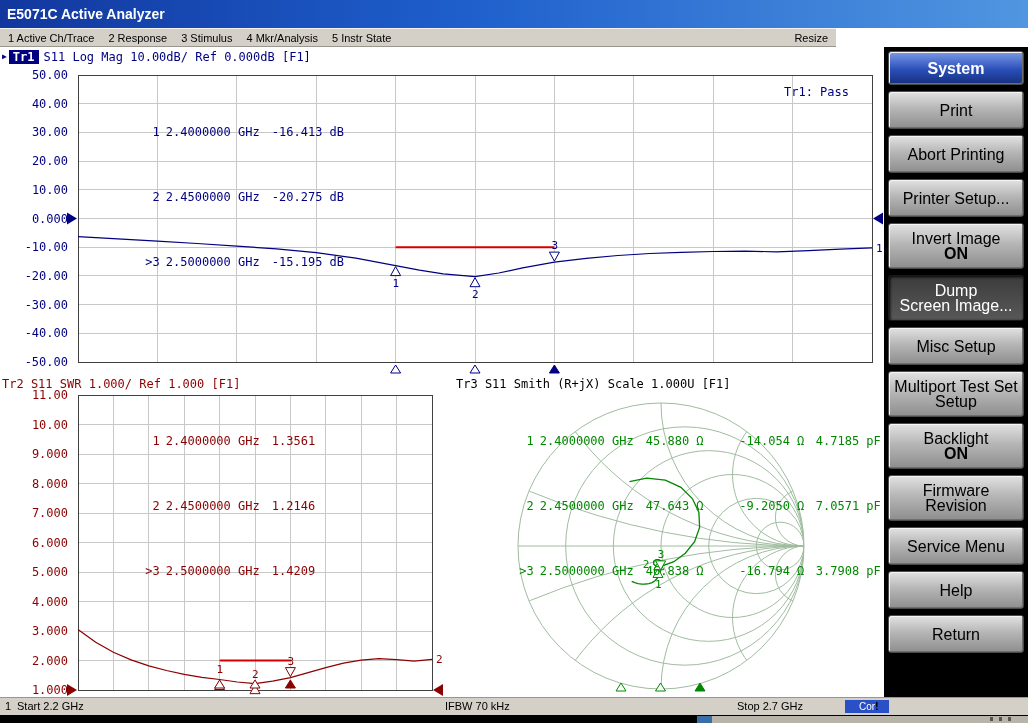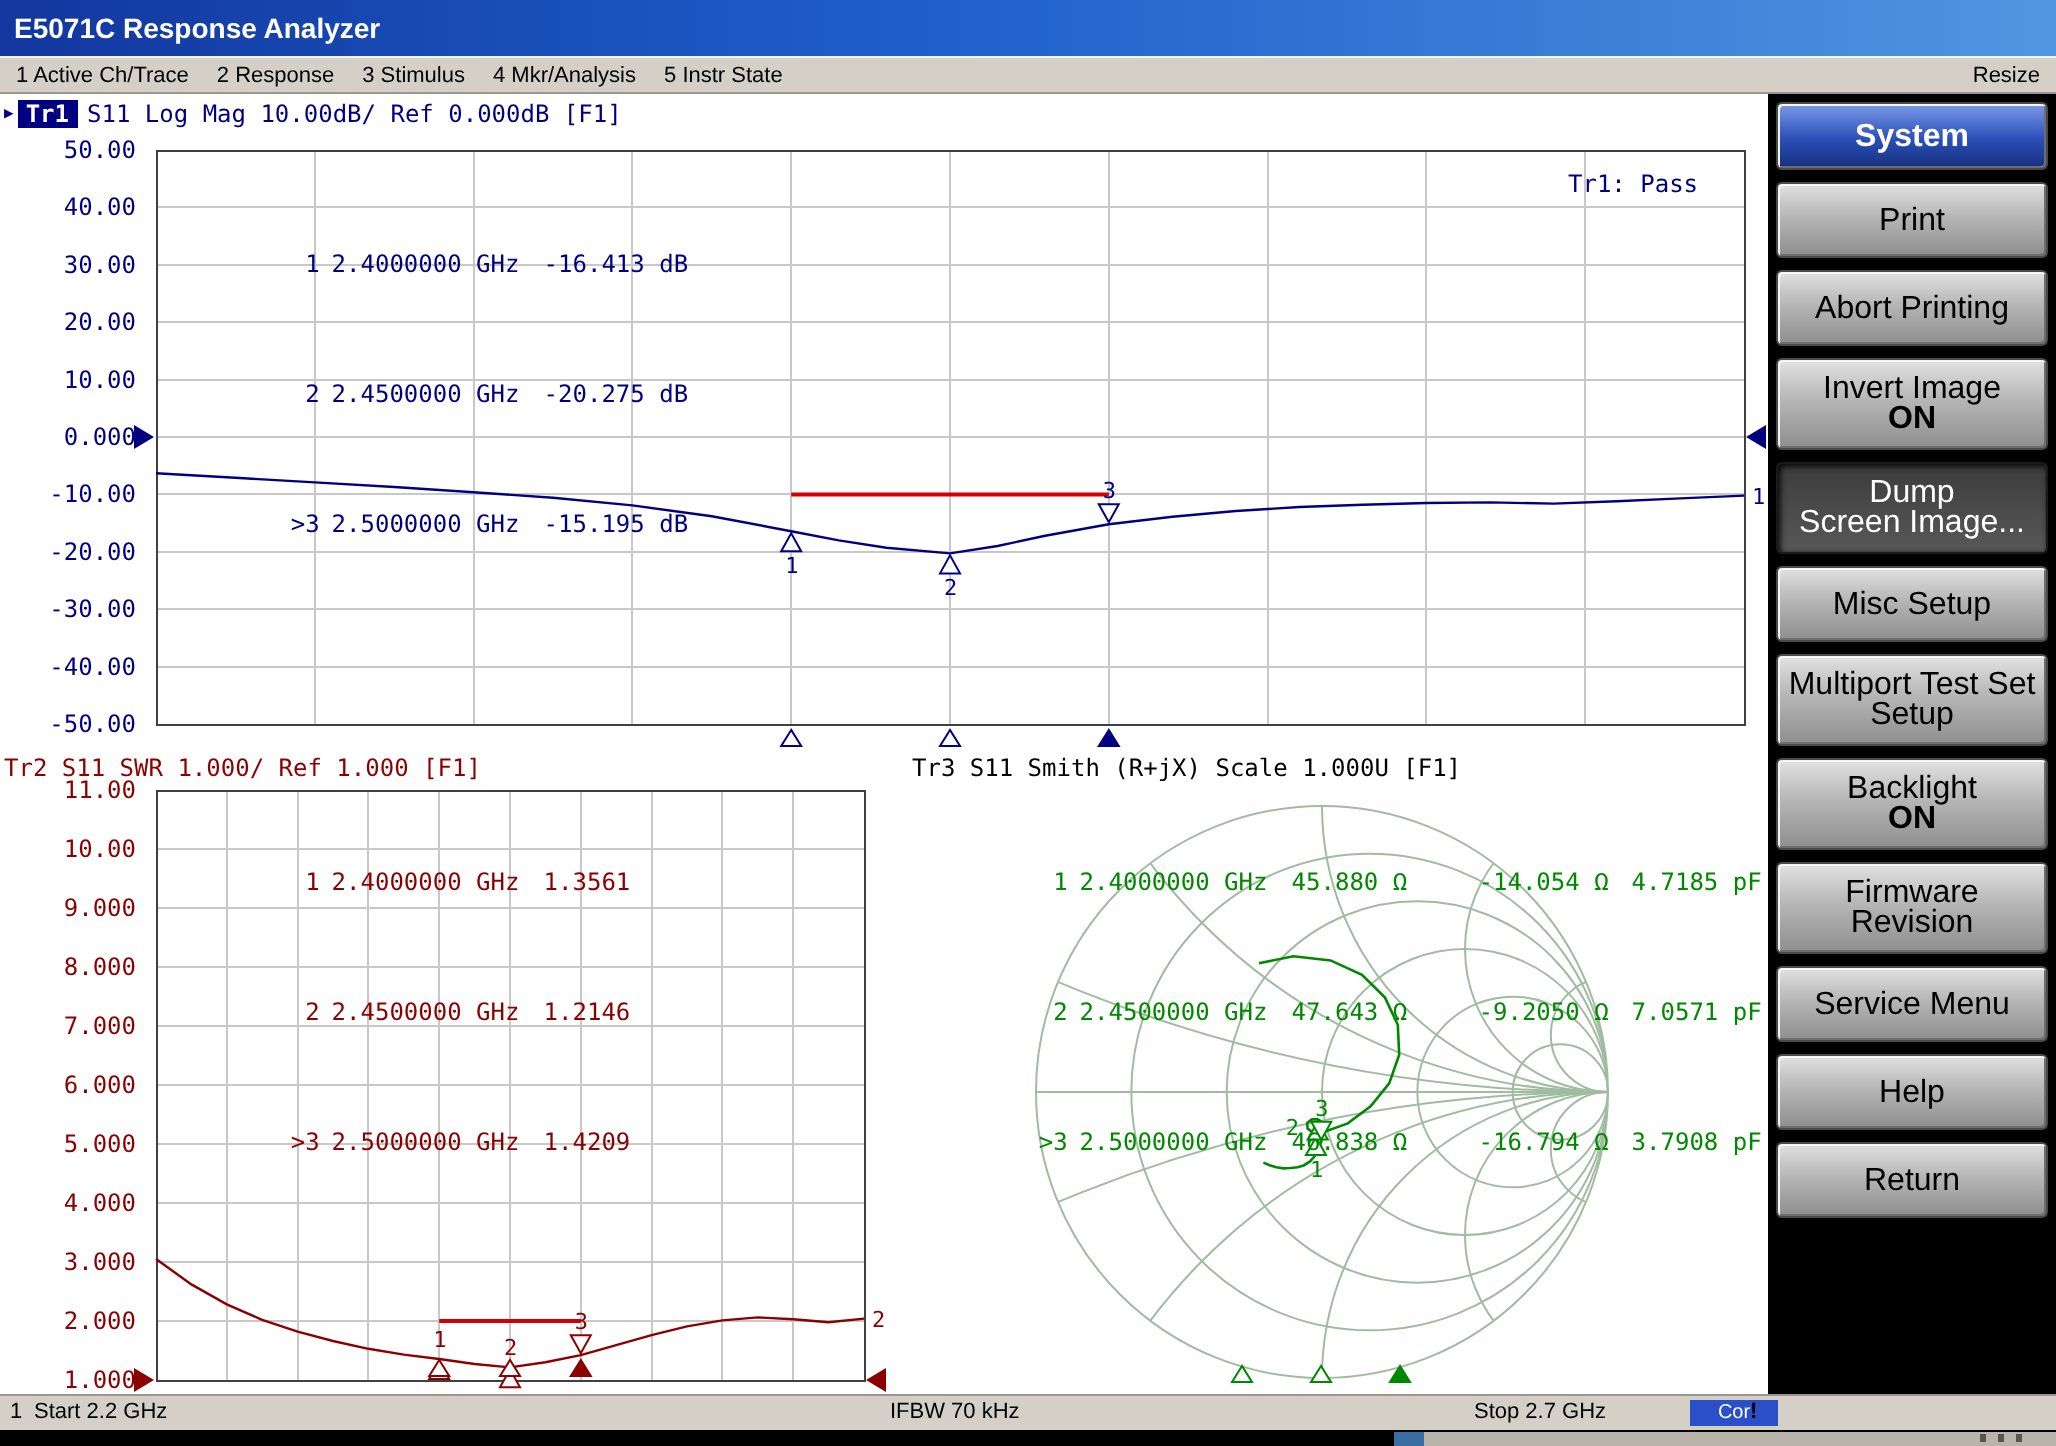--- a/index.html
+++ b/index.html
@@ -3,21 +3,21 @@
 <meta charset="utf-8">
 <style>
   html,body{margin:0;padding:0;background:#222;}
   .app{position:relative;width:1028px;height:723px;background:#fff;overflow:hidden;
        font-family:"Liberation Sans",sans-serif;}
   
   .titlebar{position:absolute;left:0;top:0;width:1028px;height:28px;box-sizing:border-box;
     background:linear-gradient(90deg,#12379e 0%,#1e5fcc 45%,#5096e0 100%);
     color:#fff;font-weight:bold;font-size:14px;line-height:28px;padding-left:7px;}
   
-  .menubar{position:absolute;left:0;top:28px;width:1028px;height:19px;box-sizing:border-box;
+  .menubar{position:absolute;left:0;top:28px;width:836px;height:19px;box-sizing:border-box;
     background:#d4d0c8;border-top:1px solid #f4f2ee;border-bottom:1px solid #9a968e;
     font-size:11px;color:#000;display:flex;align-items:center;gap:14px;padding:0 8px;}
   .menubar .spacer{flex:1;}
   .menu-item{cursor:default;}
   
   .main{position:absolute;left:0;top:47px;width:884px;height:650px;background:#fff;}
   .main svg{position:absolute;}
   #svg-tr1{left:0;top:0;}
   #svg-tr2{left:0;top:333px;}
   #svg-tr3{left:440px;top:333px;}
@@ -71,21 +71,21 @@
   .bs-blue{position:absolute;left:697px;top:1px;width:15px;height:7px;background:#3a6ea5;}
   .bs-gray{position:absolute;left:712px;top:1px;width:316px;height:7px;background:#b8b4aa;}
   .bs-tick{position:absolute;top:2px;width:3px;height:4px;background:#555;}
 </style>
 </head>
 <body>
 
 <div class="app">
 
   <div class="titlebar">
-    <span>E5071C Response Analyzer</span>
+    <span>E5071C Active Analyzer</span>
   </div>
 
   <div class="menubar">
     <span class="menu-item">1 Active Ch/Trace</span>
     <span class="menu-item">2 Response</span>
     <span class="menu-item">3 Stimulus</span>
     <span class="menu-item">4 Mkr/Analysis</span>
     <span class="menu-item">5 Instr State</span>
     <span class="spacer"></span>
     <span class="menu-item">Resize</span>
@@ -277,20 +277,23 @@
   <div class="softkeys">
     <div class="skbtn title">
         <span class="lbl">System</span>
       </div>
     <div class="skbtn h1">
         <span class="lbl">Print</span>
       </div>
     <div class="skbtn h1">
         <span class="lbl">Abort Printing</span>
       </div>
+    <div class="skbtn h1">
+        <span class="lbl">Printer Setup...</span>
+      </div>
     <div class="skbtn h2">
         <span class="lbl">Invert Image</span>
         <span class="val">ON</span>
       </div>
     <div class="skbtn h2 pressed">
         <span class="lbl">Dump
 Screen Image...</span>
       </div>
     <div class="skbtn h1">
         <span class="lbl">Misc Setup</span>

